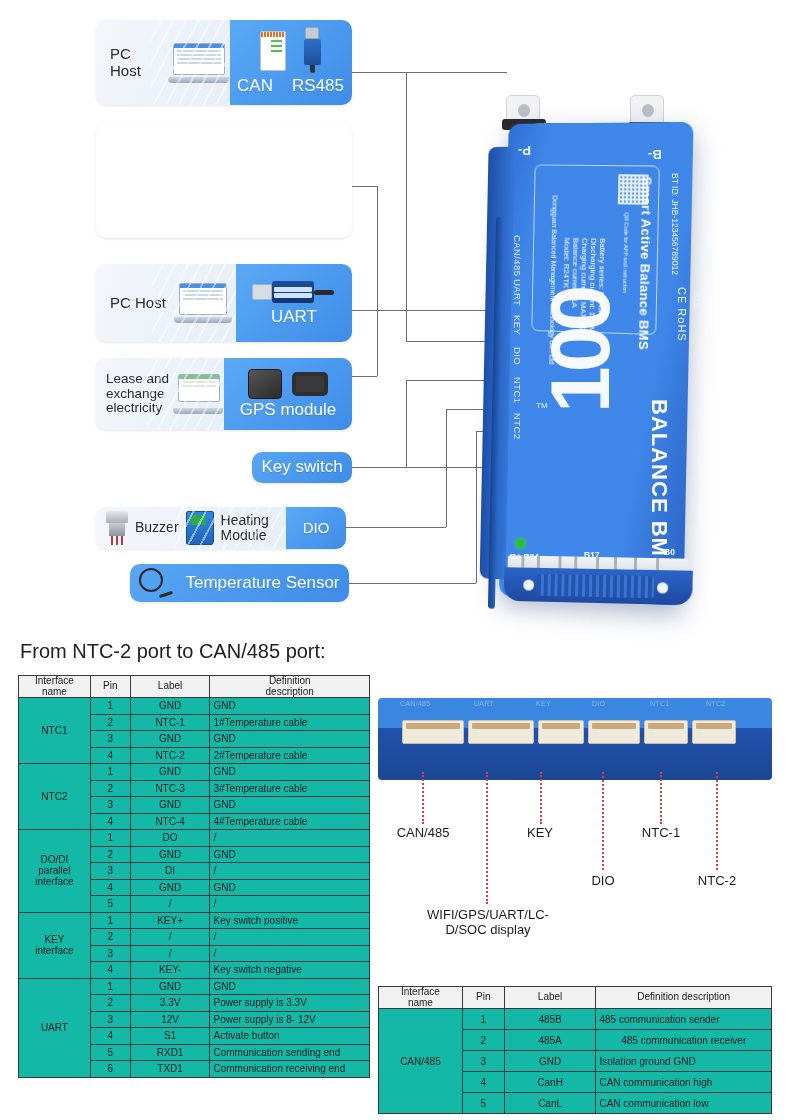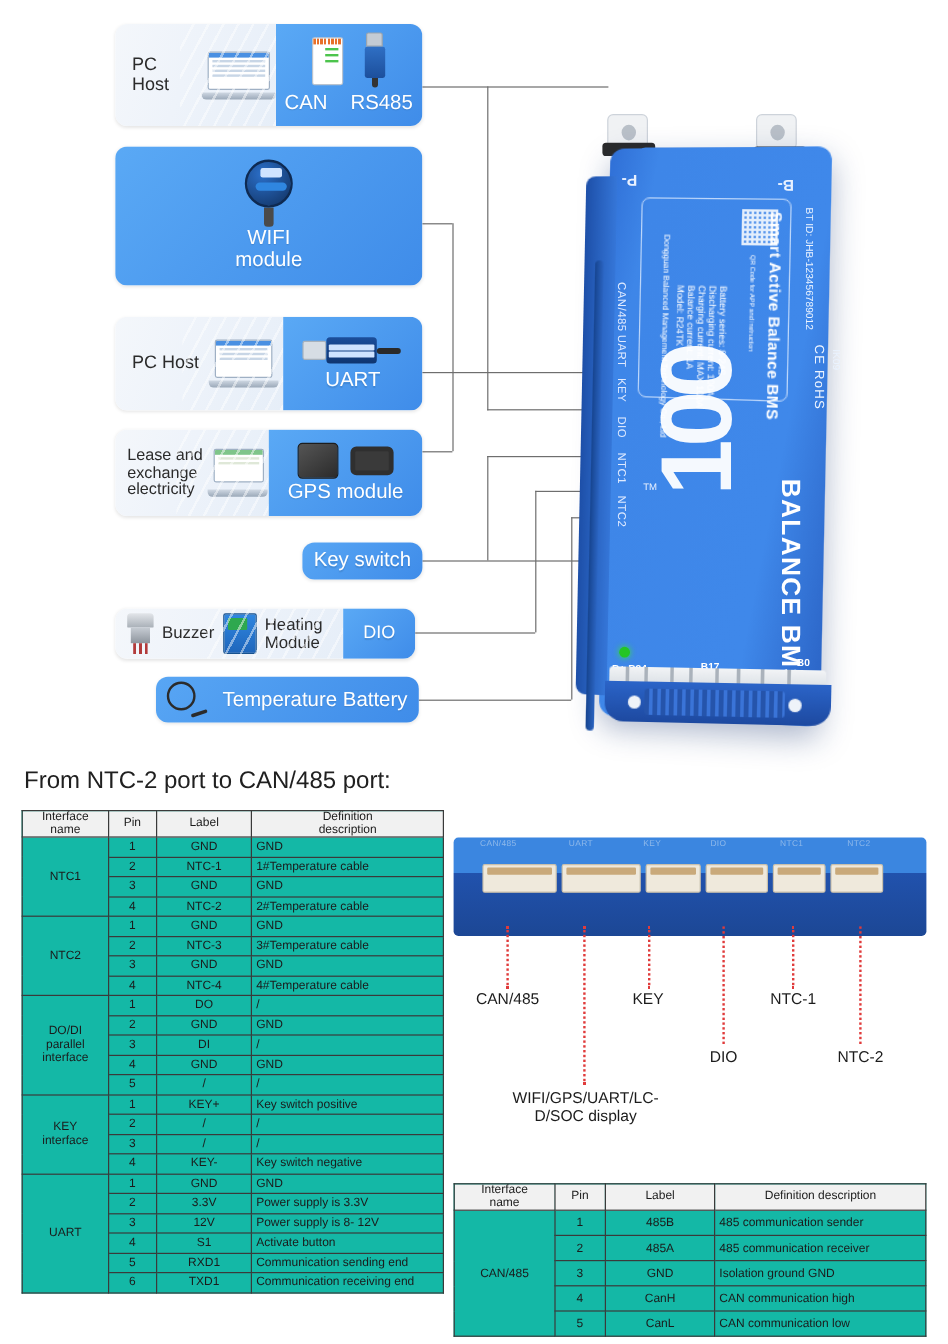--- a/index.html
+++ b/index.html
@@ -283,31 +283,20 @@
         </div>
       </div>
       <div style="display:flex; gap:16px; margin-top:2px;">
         <span class="lbl-white" style="width:38px;">CAN</span>
         <span class="lbl-white" style="width:56px;">RS485</span>
       </div>
     </div>
   </div>
 
   <div class="card" style="left:96px; top:122px; width:256px; height:116px;">
-    <div class="right" style="flex-direction:column; justify-content:center; gap:2px;">
-      <div class="wifidisc">
-        <div class="disc">
-            <div class="top100"></div>
-            <div class="pill"></div>
-          </div>
-        <div class="cab"></div>
-      </div>
-      <span class="lbl-white">WIFI
-module</span>
-    </div>
   </div>
 
   <div class="card" style="left:96px; top:264px; width:256px; height:78px;">
     <div class="left" style="width:140px; padding-left:14px; gap:8px;">
       <span class="lbl-dark">PC Host</span>
       <div class="art laptop" style="width:58px;">
         <div class="scr" style="width:48px;">
             <div class="bar"></div>
             <div class="rowx"></div>
             <div class="rowx"></div>
@@ -371,21 +360,21 @@
     <div class="right">
       <span class="lbl-white sm">DIO</span>
     </div>
   </div>
 
   <div class="card solid" style="left:130px; top:564px; width:219px; height:38px; gap:12px;">
     <div class="tsensor">
       <div class="ring"></div>
         <div class="tail"></div>
     </div>
-    <span class="lbl-white">Temperature Battery</span>
+    <span class="lbl-white">Temperature Sensor</span>
   </div>
 
   <div class="bms" style="left:480px; top:95px; width:240px; height:520px;">
 
     <div class="tab" style="left:26px; top:0;"></div>
     <div class="tab" style="left:150px; top:0;"></div>
     <div class="blk" style="left:22px; top:24px;"></div>
     <div class="blk" style="left:148px; top:27px;"></div>
 
     <div class="topbar">
@@ -668,21 +657,21 @@
     <tbody>
         <tr>
           <td class="if" rowspan="5">CAN/485</td>
           <td class="c" style="height: 21px;">1</td>
           <td class="c" style="height: 21px;">485B</td>
           <td class="l" style="height: 21px;">485 communication sender</td>
         </tr>
         <tr>
           <td class="c" style="height: 21px;">2</td>
           <td class="c" style="height: 21px;">485A</td>
-          <td class="l" style="height: 21px;">485 communication receiver</td>
+          <td class="l" style="height: 21px; text-align: center;">485 communication receiver</td>
         </tr>
         <tr>
           <td class="c" style="height: 21px;">3</td>
           <td class="c" style="height: 21px;">GND</td>
           <td class="l" style="height: 21px;">Isolation ground GND</td>
         </tr>
         <tr>
           <td class="c" style="height: 21px;">4</td>
           <td class="c" style="height: 21px;">CanH</td>
           <td class="l" style="height: 21px;">CAN  communication high</td>

